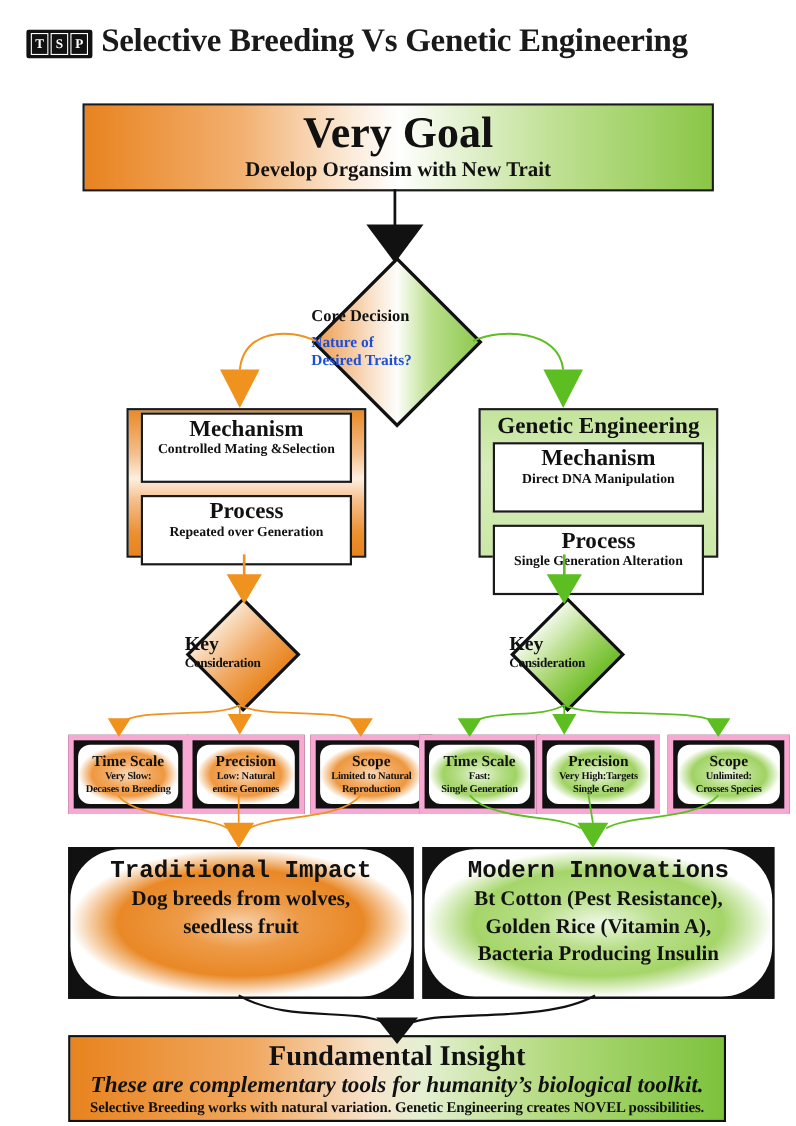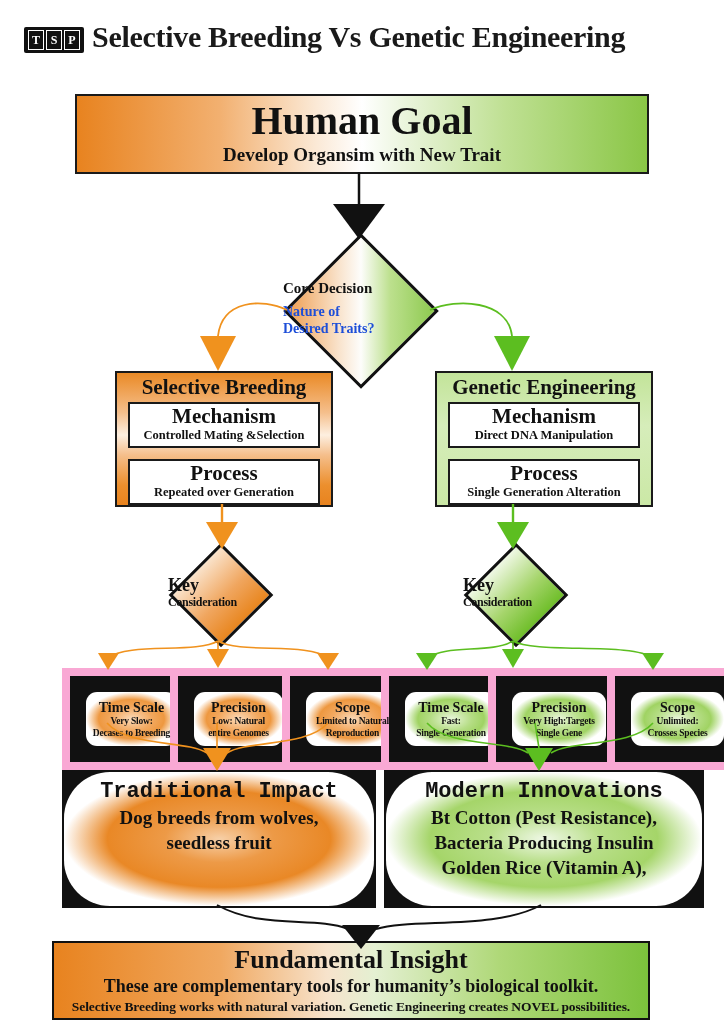--- a/index.html
+++ b/index.html
@@ -47,24 +47,24 @@
   
   .branch{width:214px;height:132px;border:2.5px solid #1a1a1a;}
   #branch-selective{left:115px;top:371px;
     background:linear-gradient(180deg,#EA8A26 0%,#F5BF8C 30%,#FDEFE0 47%,#F5BF8C 62%,#EC8F2D 85%,#E8831F 100%);}
   #branch-genetic{left:435px;top:371px;
     background:linear-gradient(180deg,#C3E49A 0%,#D6EDBA 40%,#CBE8A6 100%);}
   .branch .bt{font-size:21px;line-height:26px;margin-top:1px;}
   .subbox{margin:2px 11px 0;border:2px solid #1a1a1a;background:#fff;}
   .subbox.second{margin-top:11px;}
   .subbox .st{font-size:21px;line-height:23px;margin-top:1px;}
-  .subbox .sd{font-size:12.5px;line-height:15px;padding-bottom:3px;white-space:nowrap;}
-
-  
-  .factor{height:54px;background:#111;padding:16px;border:8px solid #f9a8d4;}
+  .subbox .sd{font-size:12.5px;line-height:15px;padding-bottom:21px;white-space:nowrap;}
+
+  
+  .factor{height:54px;background:#111;padding:4px;border:5px solid #f9a8d4;}
   .factor .fill{width:100%;height:100%;border-radius:11px;}
   .factor.orange .fill{background:radial-gradient(ellipse farthest-side at 50% 50%,#FAD9B8 0%,#F2A85F 45%,#EE9840 72%,#FFFFFF 100%);}
   .factor.green  .fill{background:radial-gradient(ellipse farthest-side at 50% 50%,#EAF6DB 0%,#B5DD85 45%,#A0D363 72%,#FFFFFF 100%);}
   .factor .txt{position:absolute;left:0;top:0;width:100%;height:100%;display:flex;
     flex-direction:column;align-items:center;justify-content:center;z-index:2;}
   .factor .ft{font-size:14px;line-height:15px;}
   .factor .fl{font-size:9.5px;line-height:12px;letter-spacing:-0.2px;white-space:nowrap;}
   #factor-l1{left:62px;top:668px;width:91px;}
   #factor-l2{left:170px;top:668px;width:89px;}
   #factor-l3{left:282px;top:668px;width:93px;}
@@ -77,58 +77,57 @@
   .impact .fill{width:100%;height:100%;border-radius:46px;}
   #impact-left{left:62px;top:770px;width:310px;}
   #impact-left .fill{background:radial-gradient(ellipse farthest-side at 50% 50%,#F7D0A8 0%,#ED9A47 35%,#E98826 72%,#FFFFFF 100%);}
   #impact-right{left:384px;top:770px;width:316px;}
   #impact-right .fill{background:radial-gradient(ellipse farthest-side at 50% 50%,#EFF8E6 0%,#B9DF8A 35%,#A5D569 72%,#FFFFFF 100%);}
   .impact .txt{position:absolute;left:0;top:0;width:100%;height:100%;z-index:2;}
   .impact .it{font-size:22px;line-height:26px;margin-top:7px;font-family:Liberation Mono, monospace;}
   .impact .il{font-size:19px;line-height:25px;}
 
   
-  #insight{left:52px;top:941px;width:594px;height:75px;border:2.5px solid #111;
+  #insight{left:62px;top:941px;width:594px;height:75px;border:2.5px solid #111;
     background:linear-gradient(90deg,#E8831F 0%,#F0A860 28%,#F7E3CC 46%,#E4F0D2 54%,#AFD878 75%,#7CC23C 100%);}
   #insight .t{font-size:26px;line-height:30px;margin-top:2px;}
-  #insight .l1{font-size:18px;line-height:23px;}
+  #insight .l1{font-size:21px;line-height:23px;font-style:italic;}
   #insight .l2{font-size:13.5px;line-height:17px;letter-spacing:-0.1px;white-space:nowrap;}
 
   #connector-layer{position:absolute;left:0;top:0;z-index:3;pointer-events:none;}
   #connector-layer path, #connector-layer line{fill:none;}
 </style>
 </head>
 <body>
 
 <div id="canvas">
 
   <div class="abs" id="tsp-logo">
     <span class="logo-tile">T</span>
     <span class="logo-tile">S</span>
     <span class="logo-tile">P</span>
   </div>
   <div class="abs" id="page-title">Selective Breeding Vs Genetic Engineering</div>
 
   <div class="abs ctr" id="human-goal">
-    <div class="t">Human Goal</div>
+    <div class="t">Very Goal</div>
     <div class="s">Develop Organsim with New Trait</div>
   </div>
 
   <div class="abs diamond-wrap" id="core-decision">
     <div class="diamond-shape"></div>
     <div class="diamond-text">
       <div class="dt">Core Decision</div>
       <div class="gap"></div>
       <div class="dq">Nature of</div>
       <div class="dq">Desired Traits?</div>
     </div>
   </div>
 
   <div class="abs ctr branch" id="branch-selective">
-    <div class="bt">Selective Breeding</div>
     <div class="subbox">
       <div class="st">Mechanism</div>
       <div class="sd">Controlled Mating &amp;Selection</div>
     </div>
     <div class="subbox second">
       <div class="st">Process</div>
       <div class="sd">Repeated over Generation</div>
     </div>
   </div>
 
@@ -215,22 +214,22 @@
       <div class="it">Traditional Impact</div>
       <div class="il">Dog breeds from wolves,</div>
       <div class="il">seedless fruit</div>
     </div>
   </div>
   <div class="abs impact" id="impact-right">
     <div class="fill"></div>
     <div class="txt ctr">
       <div class="it">Modern Innovations</div>
       <div class="il">Bt Cotton (Pest Resistance),</div>
+      <div class="il">Golden Rice (Vitamin A),</div>
       <div class="il">Bacteria Producing Insulin</div>
-      <div class="il">Golden Rice (Vitamin A),</div>
     </div>
   </div>
 
   <div class="abs ctr" id="insight">
     <div class="t">Fundamental Insight</div>
     <div class="l1">These are complementary tools for humanity’s biological toolkit.</div>
     <div class="l2">Selective Breeding works with natural variation. Genetic Engineering creates NOVEL possibilities.</div>
   </div>
 
   <svg id="connector-layer" width="724" height="1024" viewBox="0 0 724 1024">

